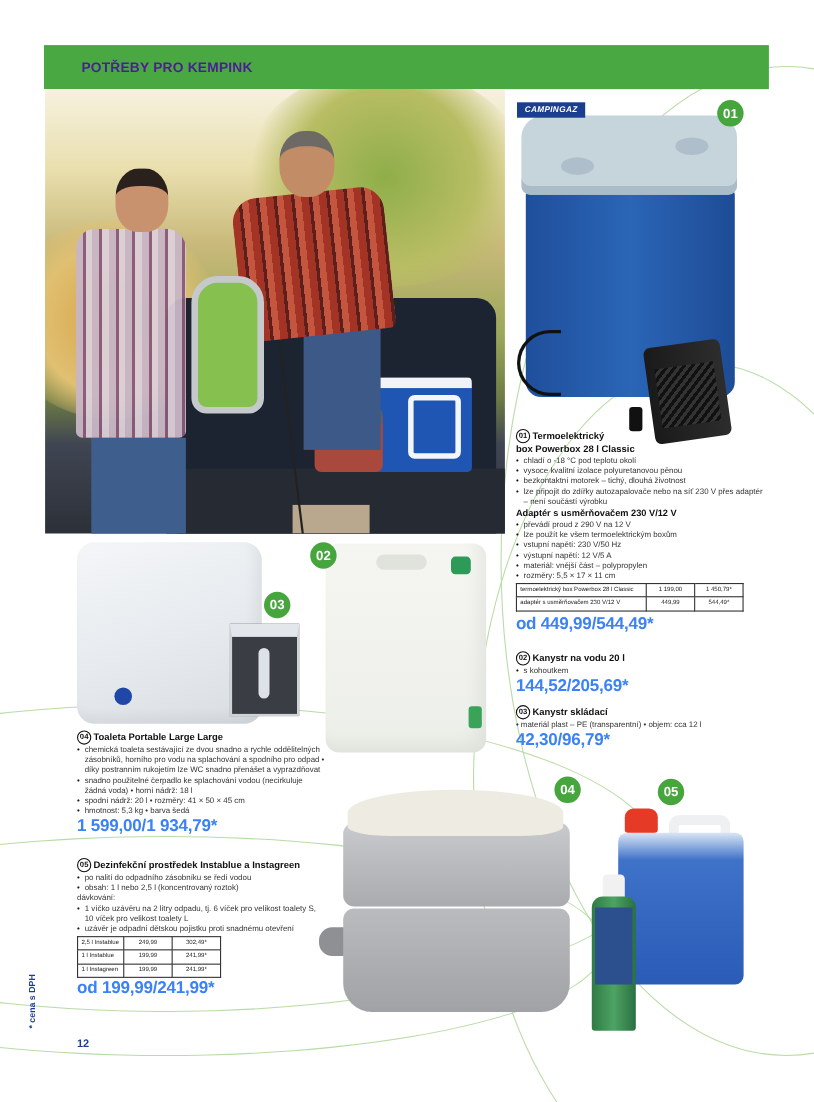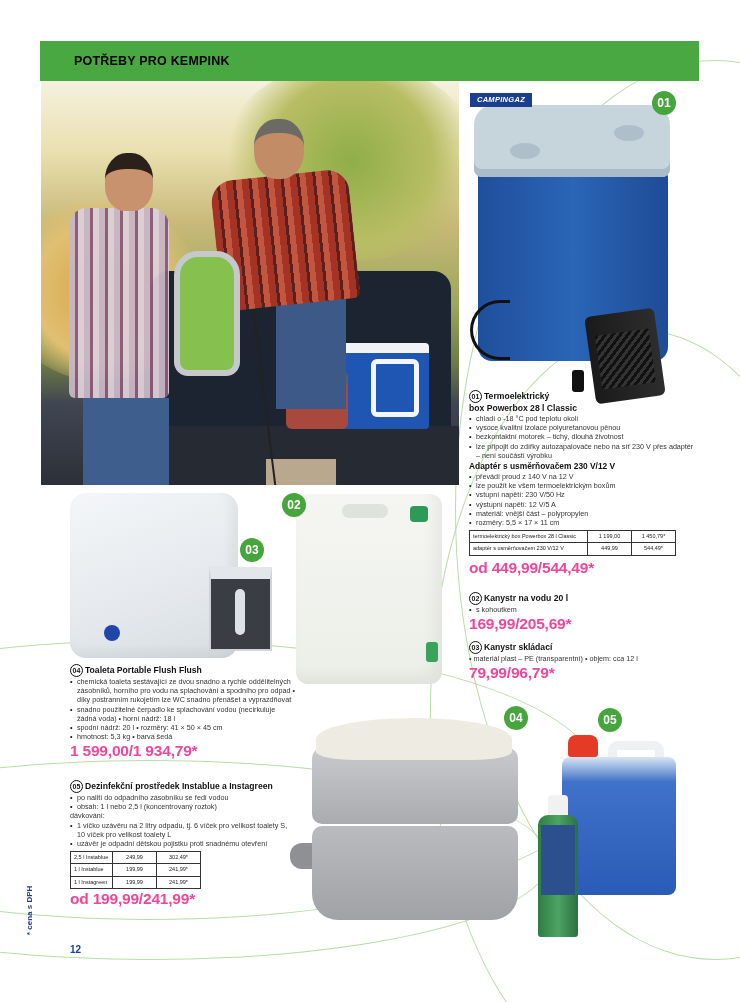--- a/index.html
+++ b/index.html
@@ -1,20 +1,20 @@
 <!DOCTYPE html>
 <html><head>
 <meta charset="utf-8">
 <style>
   * { box-sizing: border-box; margin: 0; padding: 0; }
   body { width: 740px; height: 1002px; background: #ffffff; font-family: "Liberation Sans", sans-serif; color: #222; position: relative; overflow: hidden; }
   .page { position: absolute; left: 0; top: 0; width: 740px; height: 1002px; }
 
   .header-bar { position: absolute; left: 40px; top: 41px; width: 659px; height: 40px; background: #4aa843; }
-  .header-title { position: absolute; left: 34px; top: 13px; font-size: 12.5px; font-weight: bold; color: #000000; letter-spacing: 0.2px; }
+  .header-title { position: absolute; left: 34px; top: 13px; font-size: 12.5px; font-weight: bold; color: #4c1d95; letter-spacing: 0.2px; }
 
   .curve { position: absolute; border-radius: 50%; border: 1.5px solid #b9dca6; pointer-events: none; }
 
   
   .hero { position: absolute; left: 41px; top: 81px; width: 418px; height: 404px; overflow: hidden;
           background: linear-gradient(180deg, #f6f1df 0%, #e9dfae 18%, #c9b97a 35%, #9ca85a 55%, #6c7a45 70%, #3f4552 80%, #2c3038 100%); }
   .hero .tree { position: absolute; border-radius: 50%; }
   .hero .truck { position: absolute; left: 110px; top: 190px; width: 300px; height: 220px; background: #1d2431; border-radius: 18px 18px 0 0; }
   .hero .tailgate { position: absolute; left: 120px; top: 345px; width: 298px; height: 60px; background: #262b33; }
   .hero .plate { position: absolute; left: 225px; top: 378px; width: 70px; height: 26px; background: #b9a78e; }
@@ -46,21 +46,21 @@
 
   
   .text-block { position: absolute; font-size: 7.2px; line-height: 9.2px; color: #333; }
   .prod-title { font-size: 8.6px; font-weight: bold; color: #111; line-height: 11px; }
   .prod-title .circ { display: inline-block; width: 13px; height: 13px; border: 1.2px solid #111; border-radius: 50%; font-size: 7px; text-align: center; line-height: 11px; margin-right: 2px; vertical-align: middle; }
   .sub-title { font-size: 8.4px; font-weight: bold; color: #111; margin-top: 1px; line-height: 11px; }
   .bullet-list { list-style: none; }
   .bullet-list li { padding-left: 7px; position: relative; }
   .bullet-list li::before { content: "•"; position: absolute; left: 0; top: 0; color: #111; }
   .plain-line { padding-left: 0; }
-  .price { color: #ec4899; font-weight: bold; font-size: 15.5px; line-height: 19px; letter-spacing: -0.2px; }
+  .price { color: #3b82f6; font-weight: bold; font-size: 15.5px; line-height: 19px; letter-spacing: -0.2px; }
   .price-table { border-collapse: collapse; font-size: 5.5px; color: #222; margin-top: 3px; }
   .price-table td { border: 1px solid #333; padding: 1px 3px; height: 9px; white-space: nowrap; }
   .price-table td.num { text-align: center; }
 
   
   .fold-can { position: absolute; left: 70px; top: 493px; width: 168px; height: 165px; background: linear-gradient(160deg, #f4f6f8 0%, #e5e9ed 60%, #d8dde2 100%); border-radius: 16px; box-shadow: inset -6px -6px 12px rgba(0,0,0,0.06); }
   .fold-can .tap { position: absolute; left: 34px; top: 132px; width: 16px; height: 16px; background: #2046a8; border-radius: 50%; }
   .pack { position: absolute; left: 209px; top: 567px; width: 63px; height: 84px; background: #3a3d44; border: 2px solid #cfd3d8; border-top: 12px solid #e3e6ea; }
   .pack .bottle { position: absolute; left: 24px; top: 10px; width: 10px; height: 46px; background: #dde2e8; border-radius: 5px; }
   .jerry { position: absolute; left: 296px; top: 494px; width: 146px; height: 190px; background: linear-gradient(180deg, #f5f6f2 0%, #eceee8 100%); border-radius: 12px; box-shadow: inset -8px -8px 14px rgba(0,0,0,0.05); }
@@ -149,21 +149,21 @@
     </div>
     <div class="prod-title">box Powerbox 28 l Classic</div>
     <ul class="bullet-list">
       <li>chladí o -18 °C pod teplotu okolí</li>
       <li>vysoce kvalitní izolace polyuretanovou pěnou</li>
       <li>bezkontaktní motorek – tichý, dlouhá životnost</li>
       <li>lze připojit do zdířky autozapalovače nebo na síť 230 V přes adaptér – není součástí výrobku</li>
     </ul>
     <div class="sub-title">Adaptér s usměrňovačem 230 V/12 V</div>
     <ul class="bullet-list">
-      <li>převádí proud z 140 V na 12 V</li>
+      <li>převádí proud z 290 V na 12 V</li>
       <li>lze použít ke všem termoelektrickým boxům</li>
       <li>vstupní napětí: 230 V/50 Hz</li>
       <li>výstupní napětí: 12 V/5 A</li>
       <li>materiál: vnější část – polypropylen</li>
       <li>rozměry: 5,5 × 17 × 11 cm</li>
     </ul>
     <table class="price-table">
       <tbody>
           <tr>
         <td style="width:118px;">termoelektrický box Powerbox 28 l Classic</td>
@@ -180,48 +180,48 @@
     <div class="price" style="margin-top:2px;">od 449,99/544,49*</div>
   </div>
 
   <div class="text-block" style="left:469px; top:592px; width:228px;">
     <div class="prod-title">
       <span class="circ">02</span><span>Kanystr na vodu 20 l</span>
     </div>
     <ul class="bullet-list">
       <li>s kohoutkem</li>
     </ul>
-    <div class="price">169,99/205,69*</div>
+    <div class="price">144,52/205,69*</div>
   </div>
 
   <div class="text-block" style="left:469px; top:641px; width:228px;">
     <div class="prod-title">
       <span class="circ">03</span><span>Kanystr skládací</span>
     </div>
     <div class="plain-line">• materiál plast – PE (transparentní) • objem: cca 12 l</div>
-    <div class="price">79,99/96,79*</div>
+    <div class="price">42,30/96,79*</div>
   </div>
 
   <div class="fold-can">
       <div class="tap"></div>
     </div>
   <div class="num-badge" style="left:240px; top:538px;">03</div>
   <div class="pack">
       <div class="bottle"></div>
     </div>
   <div class="jerry">
     <div class="handle"></div>
       <div class="cap"></div>
       <div class="spigot"></div>
   </div>
   <div class="num-badge" style="left:282px; top:493px;">02</div>
 
   <div class="text-block" style="left:70px; top:664px; width:225px;">
     <div class="prod-title">
-      <span class="circ">04</span><span>Toaleta Portable Flush Flush</span>
+      <span class="circ">04</span><span>Toaleta Portable Large Large</span>
     </div>
     <ul class="bullet-list">
       <li>chemická toaleta sestávající ze dvou snadno a rychle oddělitelných zásobníků, horního pro vodu na splachování a spodního pro odpad • díky postranním rukojetím lze WC snadno přenášet a vyprazdňovat</li>
       <li>snadno použitelné čerpadlo ke splachování vodou (necirkuluje žádná voda) • horní nádrž: 18 l</li>
       <li>spodní nádrž: 20 l • rozměry: 41 × 50 × 45 cm</li>
       <li>hmotnost: 5,3 kg • barva šedá</li>
     </ul>
     <div class="price">1 599,00/1 934,79*</div>
   </div>
 

